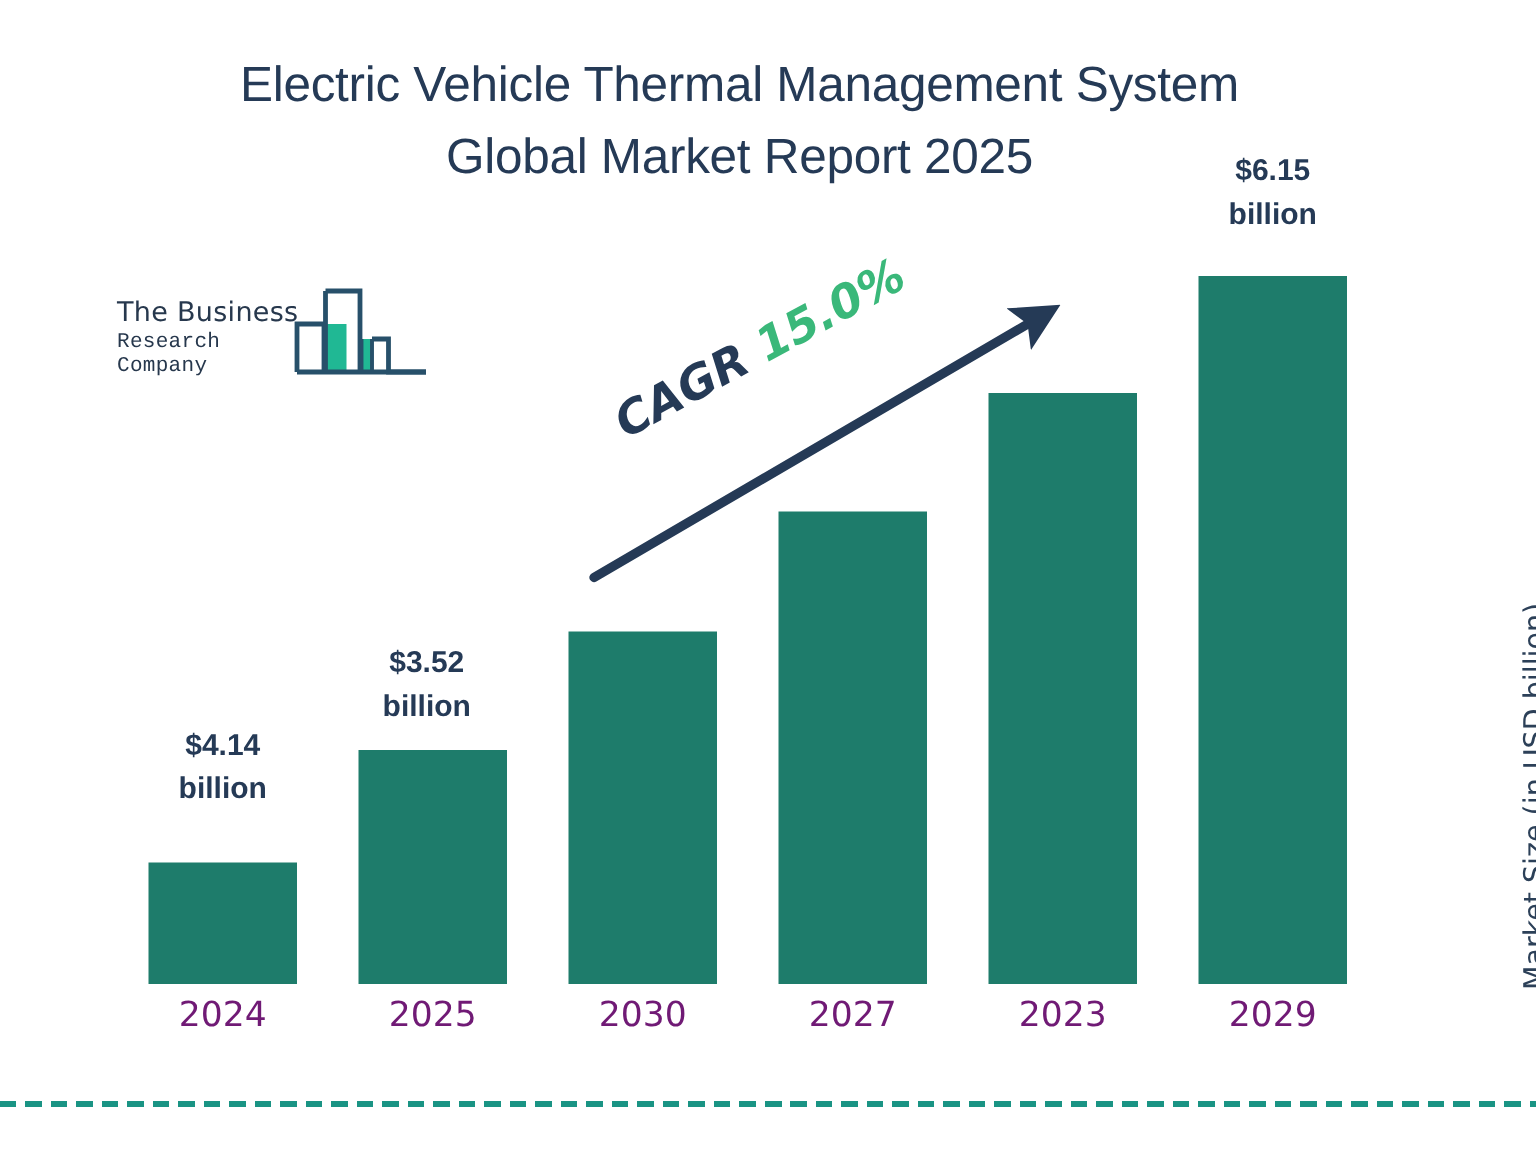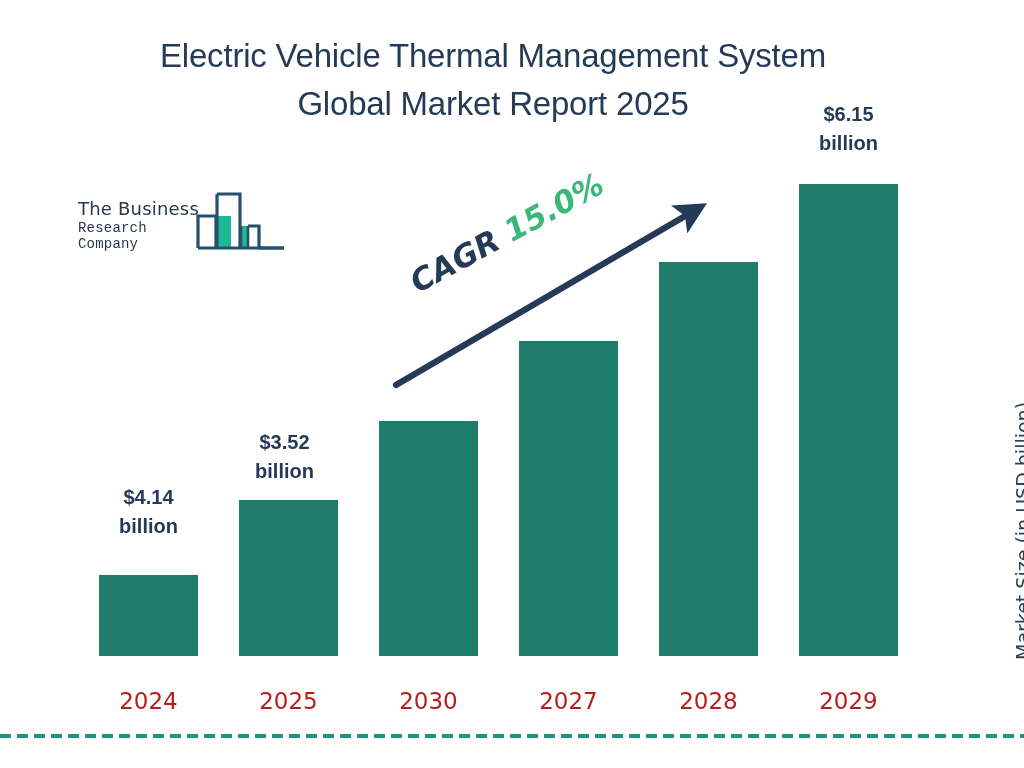--- a/index.html
+++ b/index.html
@@ -91,24 +91,23 @@
     font-weight: bold;
     line-height: 29px;
     text-align: center;
     white-space: nowrap;
   }
   .bar-label .lbl-line { display: block; }
   .x-tick {
     position: absolute;
     top: 664px;
     font-size: 23px;
-    color: #b91c1c;
+    color: #701a75;
     text-align: center;
     font-family: "DejaVu Sans", sans-serif;
-    margin-top: 24px;
   }
 
   
   .y-axis-title {
     position: absolute;
     right: 12px;
     top: 330px;
     width: 330px;
     transform: rotate(-90deg);
     transform-origin: right top;
@@ -204,21 +203,21 @@
     </div>
     <div class="bar-label" style="left:799px; top:100px; width:99px;">
       <span class="lbl-line">$6.15</span>
       <span class="lbl-line">billion</span>
     </div>
 
     <div class="x-tick" style="left:99px; width:99px;">2024</div>
     <div class="x-tick" style="left:239px; width:99px;">2025</div>
     <div class="x-tick" style="left:379px; width:99px;">2030</div>
     <div class="x-tick" style="left:519px; width:99px;">2027</div>
-    <div class="x-tick" style="left:659px; width:99px;">2028</div>
+    <div class="x-tick" style="left:659px; width:99px;">2023</div>
     <div class="x-tick" style="left:799px; width:99px;">2029</div>
 
     <svg class="arrow-svg" viewBox="0 0 1024 768">
       <defs>
         <marker id="arrowhead" markerWidth="5.2" markerHeight="5.2" refX="2.4" refY="2.6" orient="auto">
           <path d="M0,0 L5.2,2.6 L0,5.2 L1.1,2.6 z" fill="#253a56"></path>
         </marker>
       </defs>
       <line x1="396" y1="385" x2="692" y2="212" stroke="#253a56" stroke-width="6.2" stroke-linecap="round" marker-end="url(#arrowhead)"></line>
     </svg>

